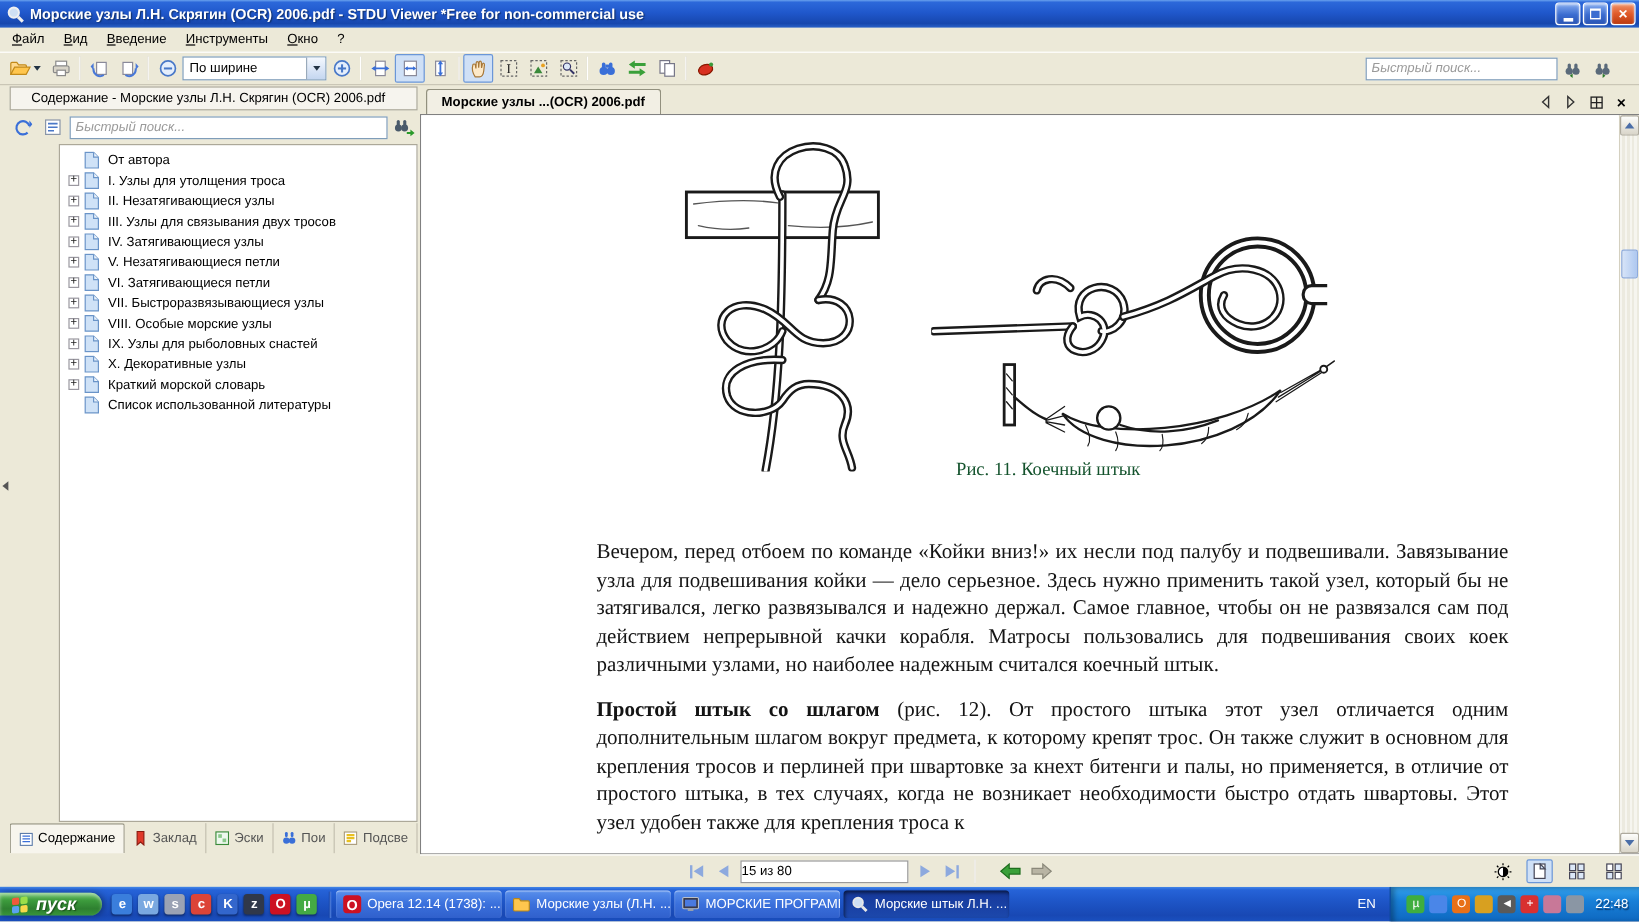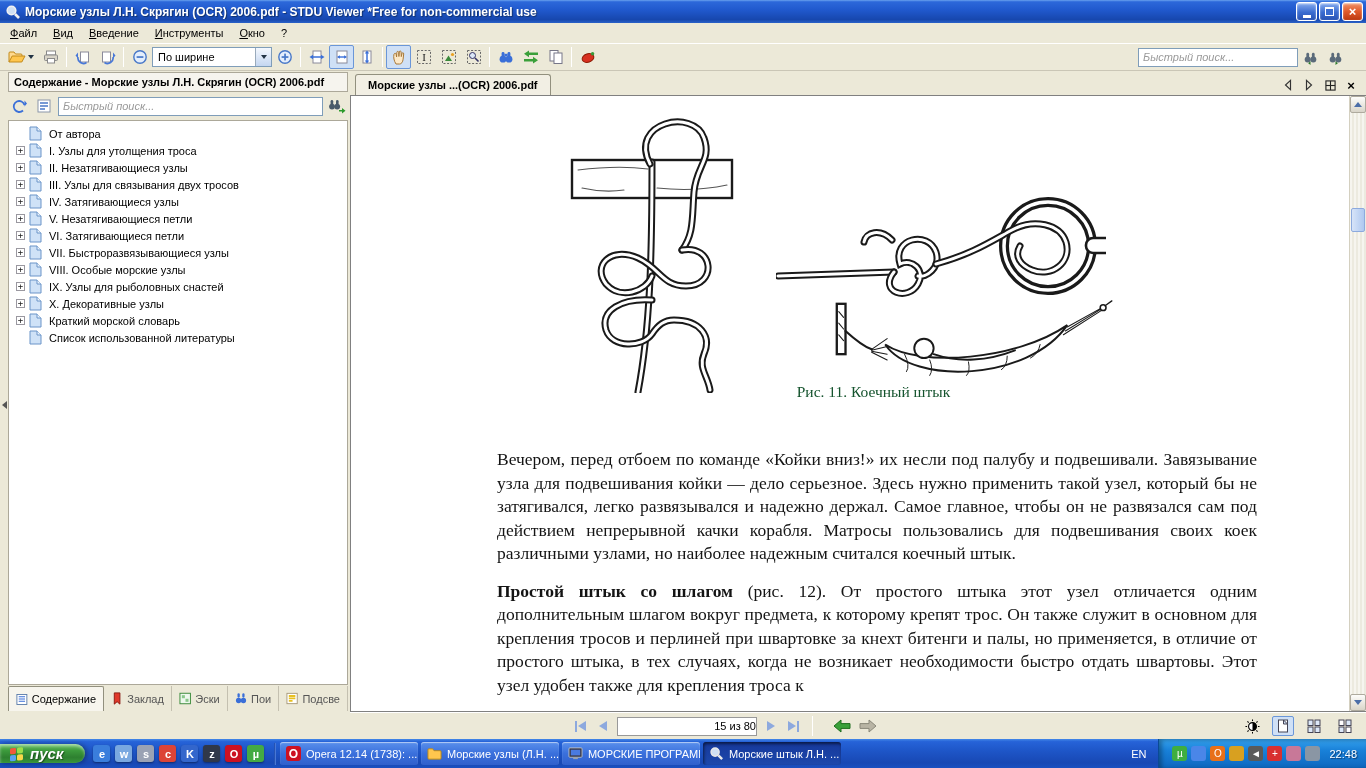--- a/index.html
+++ b/index.html
@@ -42,26 +42,26 @@
   .tb-spacer { flex:1; }
 
   
   .main { flex:1; display:flex; min-height:0; position:relative; }
   .collapse-strip { width:8px; flex:none; display:flex; align-items:center; justify-content:center; }
   .collapse-arrow { width:0; height:0; border-top:4px solid transparent; border-bottom:4px solid transparent; border-right:5px solid #555; }
 
   
   .sidebar { width:340px; flex:none; display:flex; flex-direction:column; margin:1px 2px 28px 0; }
   .sb-header { height:20px; flex:none; border:1px solid #aca899; background:#f6f4ee; font-size:11px;
-    display:flex; align-items:center; padding:0 5px; white-space:nowrap; overflow:hidden; margin-bottom:2px;font-weight:bold; }
+    display:flex; align-items:center; padding:0 17px; white-space:nowrap; overflow:hidden; margin-bottom:2px; }
   .sb-tools { height:24px; flex:none; display:flex; align-items:center; gap:3px; margin-bottom:2px; }
   .sbtn { width:22px; height:21px; display:flex; align-items:center; justify-content:center; flex:none; }
   .sb-search { flex:1; height:19px; border:1px solid #7f9db9; font-size:11px; padding:0 4px; font-family:inherit; }
   .sb-search::placeholder { font-style:italic; color:#9a9a9a; }
-  .tree-wrap { flex:1; background:#fff; border:1px solid #aca899; overflow:hidden; padding-top:4px; }
+  .tree-wrap { flex:1; background:#fff; border:1px solid #aca899; overflow:hidden; padding-top:4px;margin-left:41px; }
   .tree-row { display:flex; align-items:center; height:17px; padding-left:7px; gap:4px; }
   .expander { width:9px; height:9px; border:1px solid #9a98a0; background:#fff; font-size:9px; line-height:7px;
     text-align:center; color:#222; flex:none; font-family:"DejaVu Sans Mono",monospace; }
   .page-ico { width:13px; height:15px; flex:none; }
   .tree-label { font-size:11px; white-space:nowrap; padding:1px 3px; }
   .tree-label.selected { background:#f1eedc; border:1px dotted #cdc8b2; padding:0 2px; }
   .sb-tabs { height:25px; flex:none; display:flex; align-items:stretch; margin-top:1px; }
   .sb-tab { display:flex; align-items:center; gap:4px; padding:0 7px; font-size:11px; color:#555;
     border-right:1px solid #c4c0b0; white-space:nowrap; overflow:hidden; }
   .sb-tab.active { background:#f7f5ed; border:1px solid #92907e; border-bottom:none; border-radius:2px 2px 0 0; color:#000;justify-content:flex-end; }
@@ -95,21 +95,21 @@
     border-radius:2px; background:linear-gradient(90deg,#d7e4f8,#aec8f0); }
 
   
   .statusbar { height:27px; flex:none; display:flex; align-items:center; background:#ece9d8;
     border-top:1px solid #fff; padding:0 10px; }
   .nav-group { display:flex; align-items:center; gap:7px; margin-left:212px; }
   .navbtn { display:flex; align-items:center; gap:1px; padding:3px; }
   .ntri-l { width:0; height:0; border-top:5px solid transparent; border-bottom:5px solid transparent; border-right:8px solid #8da9de; }
   .ntri-r { width:0; height:0; border-top:5px solid transparent; border-bottom:5px solid transparent; border-left:8px solid #8da9de; }
   .nbar { width:2px; height:11px; background:#8da9de; }
-  .page-box { width:140px; height:19px; border:1px solid #999; text-align:right; font-size:11px; font-family:inherit; background:#fff; }
+  .page-box { width:140px; height:19px; border:1px solid #999; text-align:left; font-size:11px; font-family:inherit; background:#fff; }
   .hist { display:flex; align-items:center; gap:8px; margin-left:10px; }
   .right-status { margin-left:auto; display:flex; align-items:center; gap:9px; }
   .lay-btn { display:flex; align-items:center; justify-content:center; width:22px; height:20px;
     border:1px solid transparent; border-radius:2px; }
   .lay-btn.active { border-color:#6a96d8; background:#cfe0f6; }
 
   
   .taskbar { height:29px; flex:none; display:flex; align-items:center;
     background:linear-gradient(180deg,#4488e8 0%,#2663d8 9%,#1e56c8 40%,#1848b4 82%,#1a50c0 100%); }
   .start { height:19px; flex:none; display:flex; align-items:center; gap:5px; padding:0 22px 0 9px;

